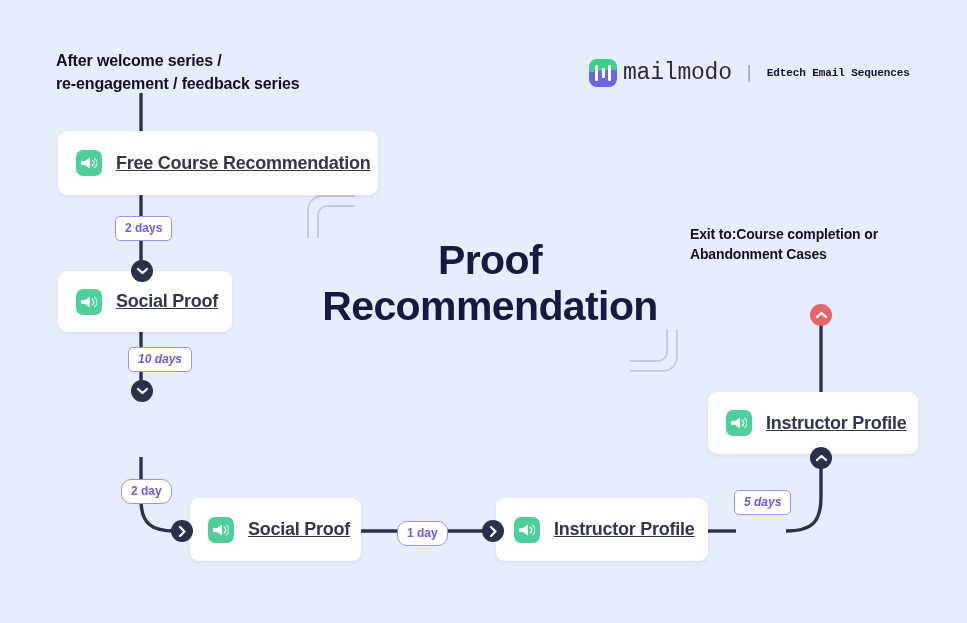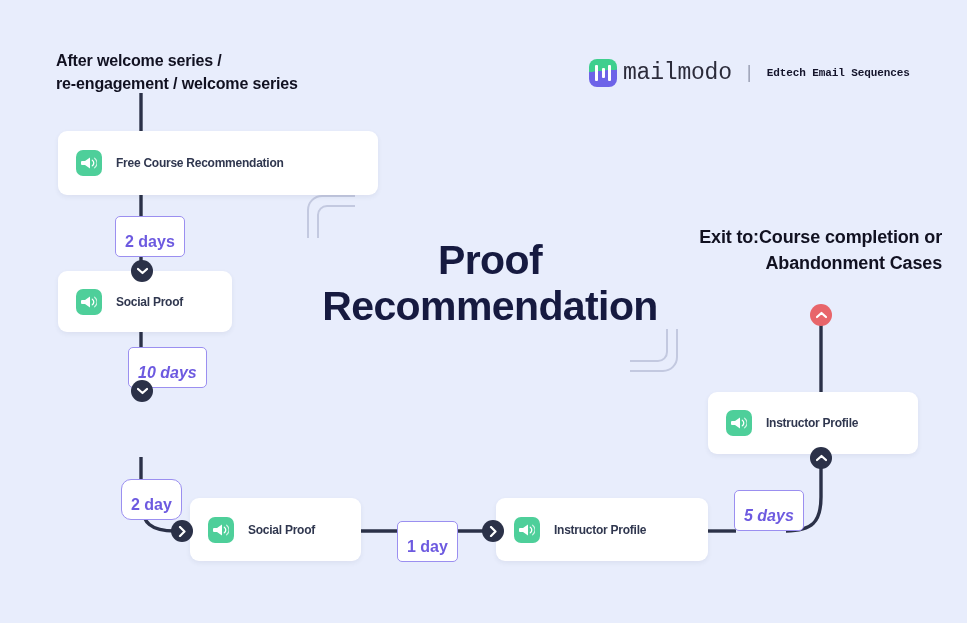--- a/index.html
+++ b/index.html
@@ -92,22 +92,22 @@
     font-weight: 700;
     line-height: 1.42;
     color: #111121;
     letter-spacing: -0.15px;
   }
   .heading-right {
     position: absolute;
     left: 690px;
     top: 225px;
     width: 252px;
-    text-align: right;
-    font-size: 18px;
+    text-align: left;
+    font-size: 14px;
     font-weight: 700;
     line-height: 1.42;
     color: #111121;
     letter-spacing: -0.15px;
   }
 
   
   .big-title {
     position: absolute;
     left: 300px;
@@ -136,38 +136,39 @@
     width: 26px;
     height: 26px;
     border-radius: 7px;
     background: #4ecf9a;
     flex: none;
     margin-right: 14px;
     position: relative;
   }
   .node .badge svg { position: absolute; left: 5px; top: 6px; }
   .node .label {
-    font-size: 12px;
+    font-size: 18px;
     font-weight: 700;
     color: #30374f;
     letter-spacing: -0.25px;
     white-space: nowrap;
+    text-decoration: underline;
   }
 
   
   .chip {
     position: absolute;
     background: #ffffff;
     border: 1px solid #9b8ff0;
     border-radius: 5px;
     color: #6d5ae0;
-    font-size: 16px;
+    font-size: 12px;
     font-weight: 600;
     line-height: 1;
-    padding: 17px 9px 6px;
+    padding: 5px 9px 6px;
     white-space: nowrap;
   }
 
   
   .marker {
     position: absolute;
     width: 22px;
     height: 22px;
     border-radius: 50%;
     background: #2b3148;
@@ -228,21 +229,21 @@
         <i class="b2"></i>
         <i class="b3"></i>
     </span>
     <span class="brand-word">mailmodo</span>
     <span class="brand-sep">|</span>
     <span class="brand-sub">Edtech Email Sequences</span>
   </div>
 
   <div class="heading-left">
     <div>After welcome series /</div>
-    <div>re-engagement / welcome series</div>
+    <div>re-engagement / feedback series</div>
   </div>
 
   <div class="heading-right">
     <div>Exit to:Course completion or</div>
     <div>Abandonment Cases</div>
   </div>
 
   <div class="big-title">
     <div>Proof</div>
     <div>Recommendation</div>
@@ -300,21 +301,21 @@
         <path d="M11.3 4.2a3.4 3.4 0 0 1 0 5.6" stroke="#ffffff" stroke-width="1.3" fill="none" stroke-linecap="round"></path>
         <path d="M13.6 2.2a6 6 0 0 1 0 9.6" stroke="#ffffff" stroke-width="1.1" fill="none" stroke-linecap="round" opacity="0.75"></path>
       </svg>
     </span>
     <span class="label">Instructor Profile</span>
   </div>
 
   <div class="chip" style="left:115px; top:216px;">2 days</div>
   <div class="chip" style="left:128px; top:347px;font-style:italic;">10 days</div>
   <div class="chip" style="left:121px; top:479px;border-radius:10px;">2 day</div>
-  <div class="chip" style="left:397px; top:521px;">1 day</div>
+  <div class="chip" style="left:397px; top:521px;border-radius:10px;">1 day</div>
   <div class="chip" style="left:734px; top:490px;font-style:italic;">5 days</div>
 
   <div class="marker" style="left:131px; top:260px;">
     <svg width="11" height="8" viewBox="0 0 11 8" xmlns="http://www.w3.org/2000/svg">
       <path d="M1 2l4.5 4L10 2" stroke="#ffffff" stroke-width="2.2" fill="none" stroke-linecap="round" stroke-linejoin="round"></path>
     </svg>
   </div>
   <div class="marker" style="left:131px; top:380px;">
     <svg width="11" height="8" viewBox="0 0 11 8" xmlns="http://www.w3.org/2000/svg">
       <path d="M1 2l4.5 4L10 2" stroke="#ffffff" stroke-width="2.2" fill="none" stroke-linecap="round" stroke-linejoin="round"></path>

